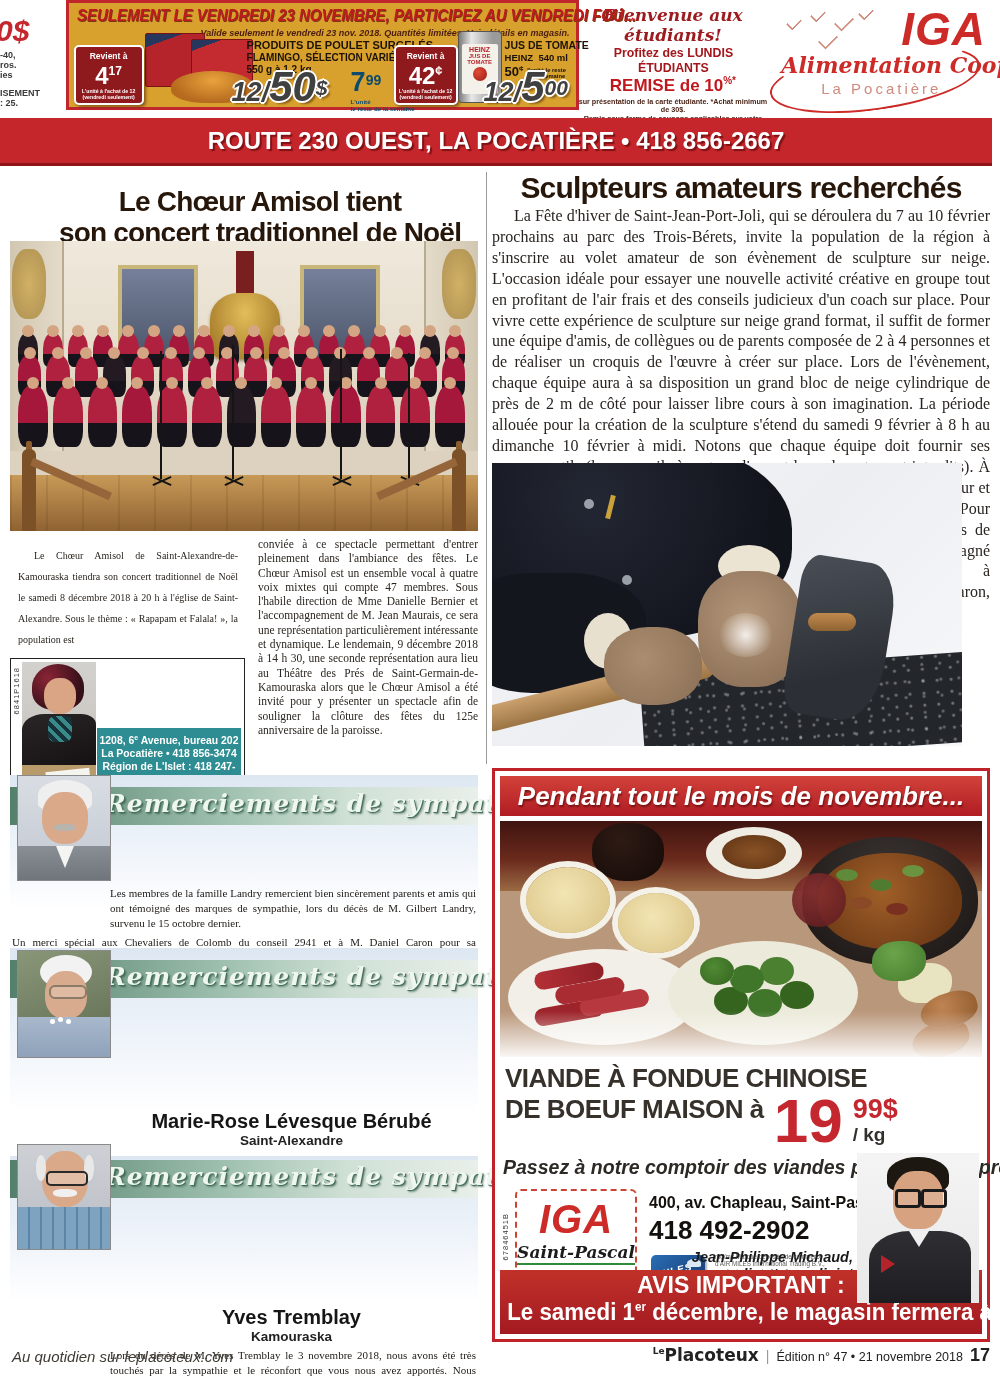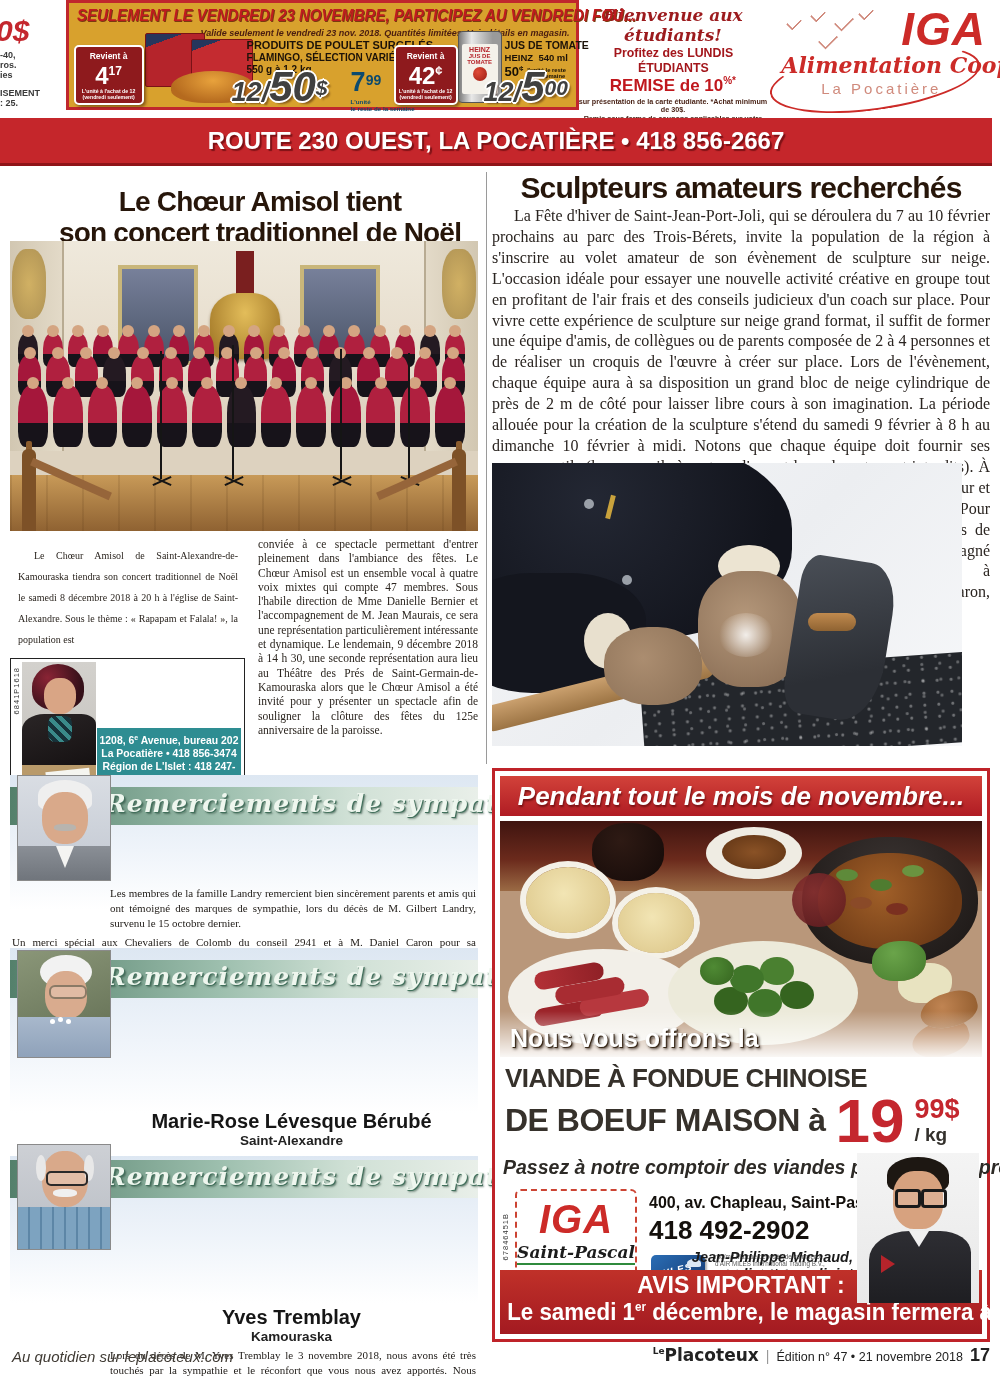--- a/index.html
+++ b/index.html
@@ -85,21 +85,21 @@
   .spacer{float:left;width:98px;}
   .sig{font-style:italic;font-weight:bold;}
 
   
   .igaad{position:absolute;left:492px;top:768px;width:498px;height:574px;border:3px solid #bf2329;background:#fff;box-sizing:border-box;}
   .igaband{margin:5px;height:40px;background:linear-gradient(180deg,#d2423a,#b01c23);display:flex;align-items:center;justify-content:center;}
   .igaband span{color:#fff;font-size:26px;font-weight:900;font-style:italic;font-family:"Liberation Sans",sans-serif;
                 text-shadow:1px 2px 2px rgba(90,8,10,.7);white-space:nowrap;}
   .offer1{margin:6px 10px 0;font-family:"Liberation Sans",sans-serif;font-weight:900;font-size:26px;color:#36312b;letter-spacing:-0.5px;}
   .offer-row{margin:0 10px;display:flex;align-items:flex-start;gap:10px;font-family:"Liberation Sans",sans-serif;}
-  .offer-row .o2{font-weight:900;font-size:32px;color:#36312b;margin-top:8px;letter-spacing:-0.5px;}
+  .offer-row .o2{font-weight:900;font-size:26px;color:#36312b;letter-spacing:-0.5px;}
   .pricebig{font-size:62px;line-height:54px;font-weight:900;color:#c4272e;}
   .pricestack{display:flex;flex-direction:column;line-height:1;margin-top:2px;}
   .pricestack .cts{font-size:27px;font-weight:900;color:#c4272e;}
   .pricestack .unit{font-size:19px;font-weight:900;color:#33302c;margin-top:2px;}
   .cta{margin:8px 8px 0;font-family:"Liberation Sans",sans-serif;font-style:italic;font-weight:900;font-size:19.5px;color:#2d2a26;white-space:nowrap;}
   .lrow{position:relative;margin:8px 6px 0;height:118px;font-family:"Liberation Sans",sans-serif;}
   .igabox{position:absolute;left:14px;top:2px;width:118px;height:102px;border:2px dashed #c43;border-radius:6px;text-align:center;}
   .notice{position:absolute;left:5px;right:5px;bottom:5px;height:62px;background:linear-gradient(180deg,#c03129,#a31a21);
           text-align:center;color:#fff;font-family:"Liberation Sans",sans-serif;padding-top:2px;}
   .notice .n1{font-size:23px;font-weight:900;}
@@ -524,21 +524,20 @@
       <div class="abs" style="left:26px;top:46px;width:84px;height:66px;background:radial-gradient(circle at 45% 40%,#f2e5b4,#d9c284);border-radius:50%;box-shadow:0 0 0 6px #f4f1e8;"></div>
       <div class="abs" style="left:118px;top:72px;width:76px;height:60px;background:radial-gradient(circle at 45% 40%,#f2e5b4,#d9c284);border-radius:50%;box-shadow:0 0 0 6px #f4f1e8;"></div>
       <div class="abs" style="left:292px;top:52px;width:54px;height:54px;background:radial-gradient(circle at 40% 35%,#8a3030,#5c1a1e);border-radius:50%;opacity:.9;"></div>
       <div class="abs" style="left:8px;top:128px;width:190px;height:96px;background:#f2efe8;border-radius:50%;"></div>
       <div class="abs" style="left:34px;top:146px;width:70px;height:18px;background:linear-gradient(90deg,#b33036,#8f2026);border-radius:9px;transform:rotate(-10deg);box-shadow:18px 18px 0 #a82c32,40px 34px 0 #b7383e,-6px 36px 0 #9c242a;"></div>
       <div class="abs" style="left:168px;top:120px;width:190px;height:104px;background:#eceada;border-radius:50%;"></div>
       <div class="abs" style="left:200px;top:136px;width:34px;height:28px;background:radial-gradient(circle at 40% 35%,#4f8a34,#35641f);border-radius:50%;box-shadow:30px 8px 0 #40762a,60px 0 0 #4a8030,14px 30px 0 #35641f,48px 32px 0 #40762a,80px 24px 0 #35641f;"></div>
       <div class="abs" style="left:372px;top:120px;width:54px;height:40px;background:radial-gradient(circle at 40% 30%,#6aa44a,#457a2c);border-radius:50% 40% 50% 40%;box-shadow:26px 22px 0 #e8e3c0;"></div>
       <div class="abs" style="left:420px;top:172px;width:58px;height:34px;background:radial-gradient(circle at 40% 35%,#c08452,#8f5a2c);border-radius:50% 40% 45% 50%;transform:rotate(-16deg);box-shadow:-16px 26px 0 #a86a38;"></div>
       <div class="abs" style="left:0;right:0;bottom:0;height:46px;background:linear-gradient(180deg,rgba(255,255,255,0),rgba(255,255,255,.92));"></div>
-      <div class="fon-intro">Nous vous offrons la</div>
     </div>
 
     <div class="offer1">VIANDE À FONDUE CHINOISE</div>
     <div class="offer-row">
       <span class="o2">DE BOEUF MAISON à</span>
       <span class="pricebig">19</span>
       <span class="pricestack">
         <span class="cts"><span>99</span><span>$</span></span>
         <span class="unit">/ kg</span>
       </span>

